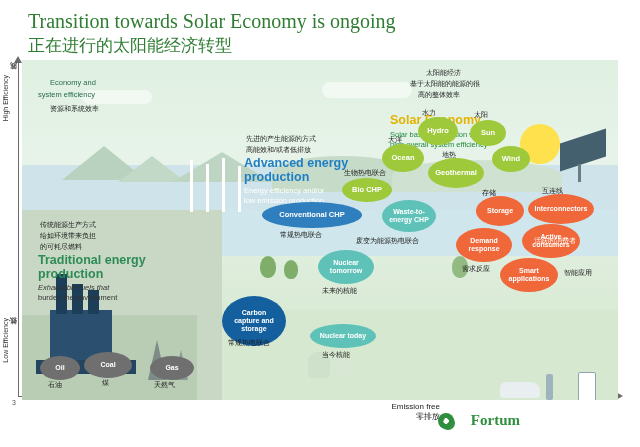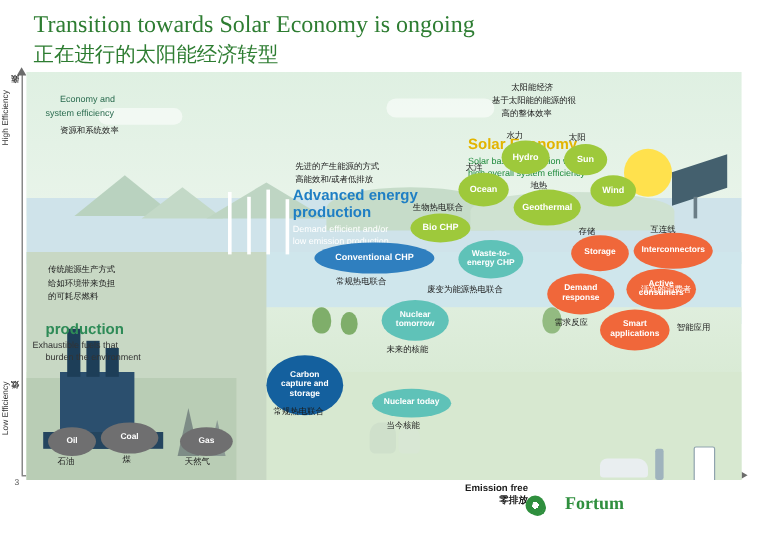--- a/index.html
+++ b/index.html
@@ -87,21 +87,21 @@
   .pylon{position:absolute;}
   .tree{position:absolute;border-radius:50% 50% 45% 45%;background:#7fae6a;}
   .car{position:absolute;background:#e9eef0;border-radius:6px 9px 3px 3px;}
   .phone{position:absolute;background:#ffffff;border:1px solid #8fa3ae;border-radius:2px;}
   .panel{position:absolute;background:#44606e;transform:skewY(-18deg);}
   .windmill{position:absolute;background:#ffffff;}
 
   
   .pagenum{position:absolute;left:12px;top:399px;font-size:7px;color:#555;}
   .foot-l{position:absolute;left:22px;top:402px;font-size:8px;font-weight:bold;color:#1b1b1b;line-height:1.3;}
-  .foot-r{position:absolute;right:92px;top:402px;font-size:8px;font-weight:bold;color:#1b1b1b;text-align:right;line-height:1.3;}
+  .foot-r{position:absolute;right:92px;top:402px;font-size:8px;font-weight:normal;color:#1b1b1b;text-align:right;line-height:1.3;}
   .brand{position:absolute;right:12px;top:412px;display:flex;align-items:center;gap:17px;}
   .brand-mark{width:16px;height:16px;border-radius:50%;
      background:radial-gradient(circle at 50% 50%,#ffffff 0 25%,#2f8f3e 26% 100%);
      position:relative;}
   .brand-mark:after{content:"";position:absolute;left:3px;top:3px;width:10px;height:10px;
      border-radius:50%;border:2px solid #2f8f3e;border-top-color:transparent;}
   .brand-text{font-family:"Liberation Serif", serif;font-size:15px;color:#2f8f3e;font-weight:bold;}
 </style>
 </head>
 <body>
@@ -175,28 +175,29 @@
     <div class="cn" style="left:404px;top:8px;">太阳能经济</div>
     <div class="cn" style="left:388px;top:19px;">基于太阳能的能源的很</div>
     <div class="cn" style="left:396px;top:30px;">高的整体效率</div>
     <div class="sub-solar" style="position:absolute;left:368px;top:70px;">Solar based production with</div>
     <div class="sub-solar" style="position:absolute;left:368px;top:80px;">high overall system efficiency</div>
 
     <div class="cn" style="left:224px;top:74px;">先进的产生能源的方式</div>
     <div class="cn" style="left:224px;top:85px;">高能效和/或者低排放</div>
     <div class="head head-adv" style="left:222px;top:96px;">Advanced energy</div>
     <div class="head head-adv" style="left:222px;top:110px;">production</div>
-    <div class="sub-adv" style="position:absolute;left:222px;top:126px;">Demand efficient and/or</div>
+    <div class="sub-adv" style="position:absolute;left:222px;top:126px;">Energy efficiency and/or</div>
     <div class="sub-adv" style="position:absolute;left:222px;top:136px;">low emission production</div>
 
     <div class="cn" style="left:18px;top:160px;">传统能源生产方式</div>
     <div class="cn" style="left:18px;top:171px;">给如环境带来负担</div>
     <div class="cn" style="left:18px;top:182px;">的可耗尽燃料</div>
+    <div class="head head-trad" style="left:16px;top:193px;">Traditional energy</div>
     <div class="head head-trad" style="left:16px;top:207px;">production</div>
-    <div class="sub-trad" style="position:absolute;left:5px;top:223px;">Exhaustible fuels that</div>
+    <div class="sub-trad" style="position:absolute;left:16px;top:223px;font-style:italic;">Exhaustible fuels that</div>
     <div class="sub-trad" style="position:absolute;left:16px;top:233px;">burden the environment</div>
 
     <div class="sub-res" style="position:absolute;left:28px;top:18px;">Economy and</div>
     <div class="sub-res" style="position:absolute;left:16px;top:30px;">system efficiency</div>
     <div class="cn" style="left:28px;top:44px;">资源和系统效率</div>
 
     <div class="bub green md" style="left:396px;top:57px;width:40px;height:28px;">
       <span>Hydro</span>
       </div>
     <div class="cn" style="left:400px;top:48px;">水力</div>

